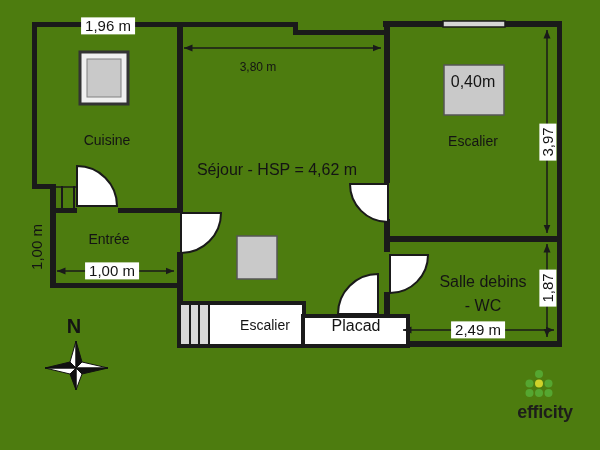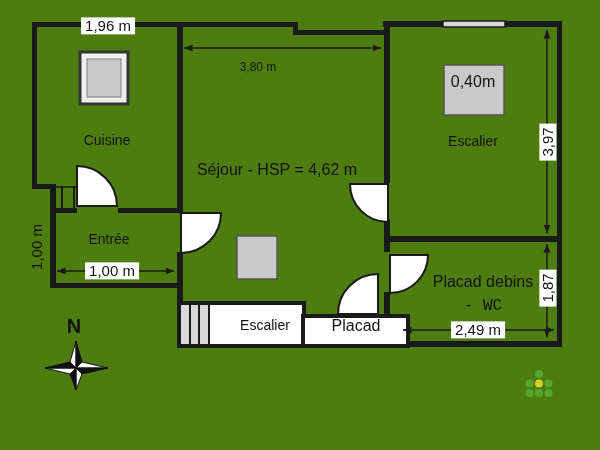--- a/index.html
+++ b/index.html
@@ -124,18 +124,19 @@
   <div class="lbl room" style="left:473px;top:141px;">Escalier</div>
   <div class="lbl dim rot bg" style="left:548px;top:142px;">3,97</div>
   <div class="lbl dim rot bg" style="left:548px;top:288px;">1,87</div>
   <div class="lbl dim bg" style="left:478px;top:330px;">2,49 m</div>
   <div class="lbl room" style="left:109px;top:239px;">Entrée</div>
   <div class="lbl dim bg" style="left:112px;top:271px;">1,00 m</div>
   <div class="lbl dim rot" style="left:37px;top:247px;">1,00 m</div>
   <div class="lbl room" style="left:265px;top:325px;text-align:center;">Escalier</div>
   <div class="lbl" style="left:356px;top:326px;">Placad</div>
   <div class="lbl" style="left:483px;top:294px;line-height:24px;">
-    <span style="display:block;">Placad debins</span>
-    <span style="display:block;font-family:Liberation Mono, monospace;">- WC</span>
+    <span style="display:block;">Salle debins</span>
+    <span style="display:block;">- WC</span>
   </div>
   <div class="lbl north" style="left:74px;top:326px;">N</div>
+  <div class="lbl brand" style="left:545px;top:412px;">efficity</div>
 
 </div>
 
 </body></html>

